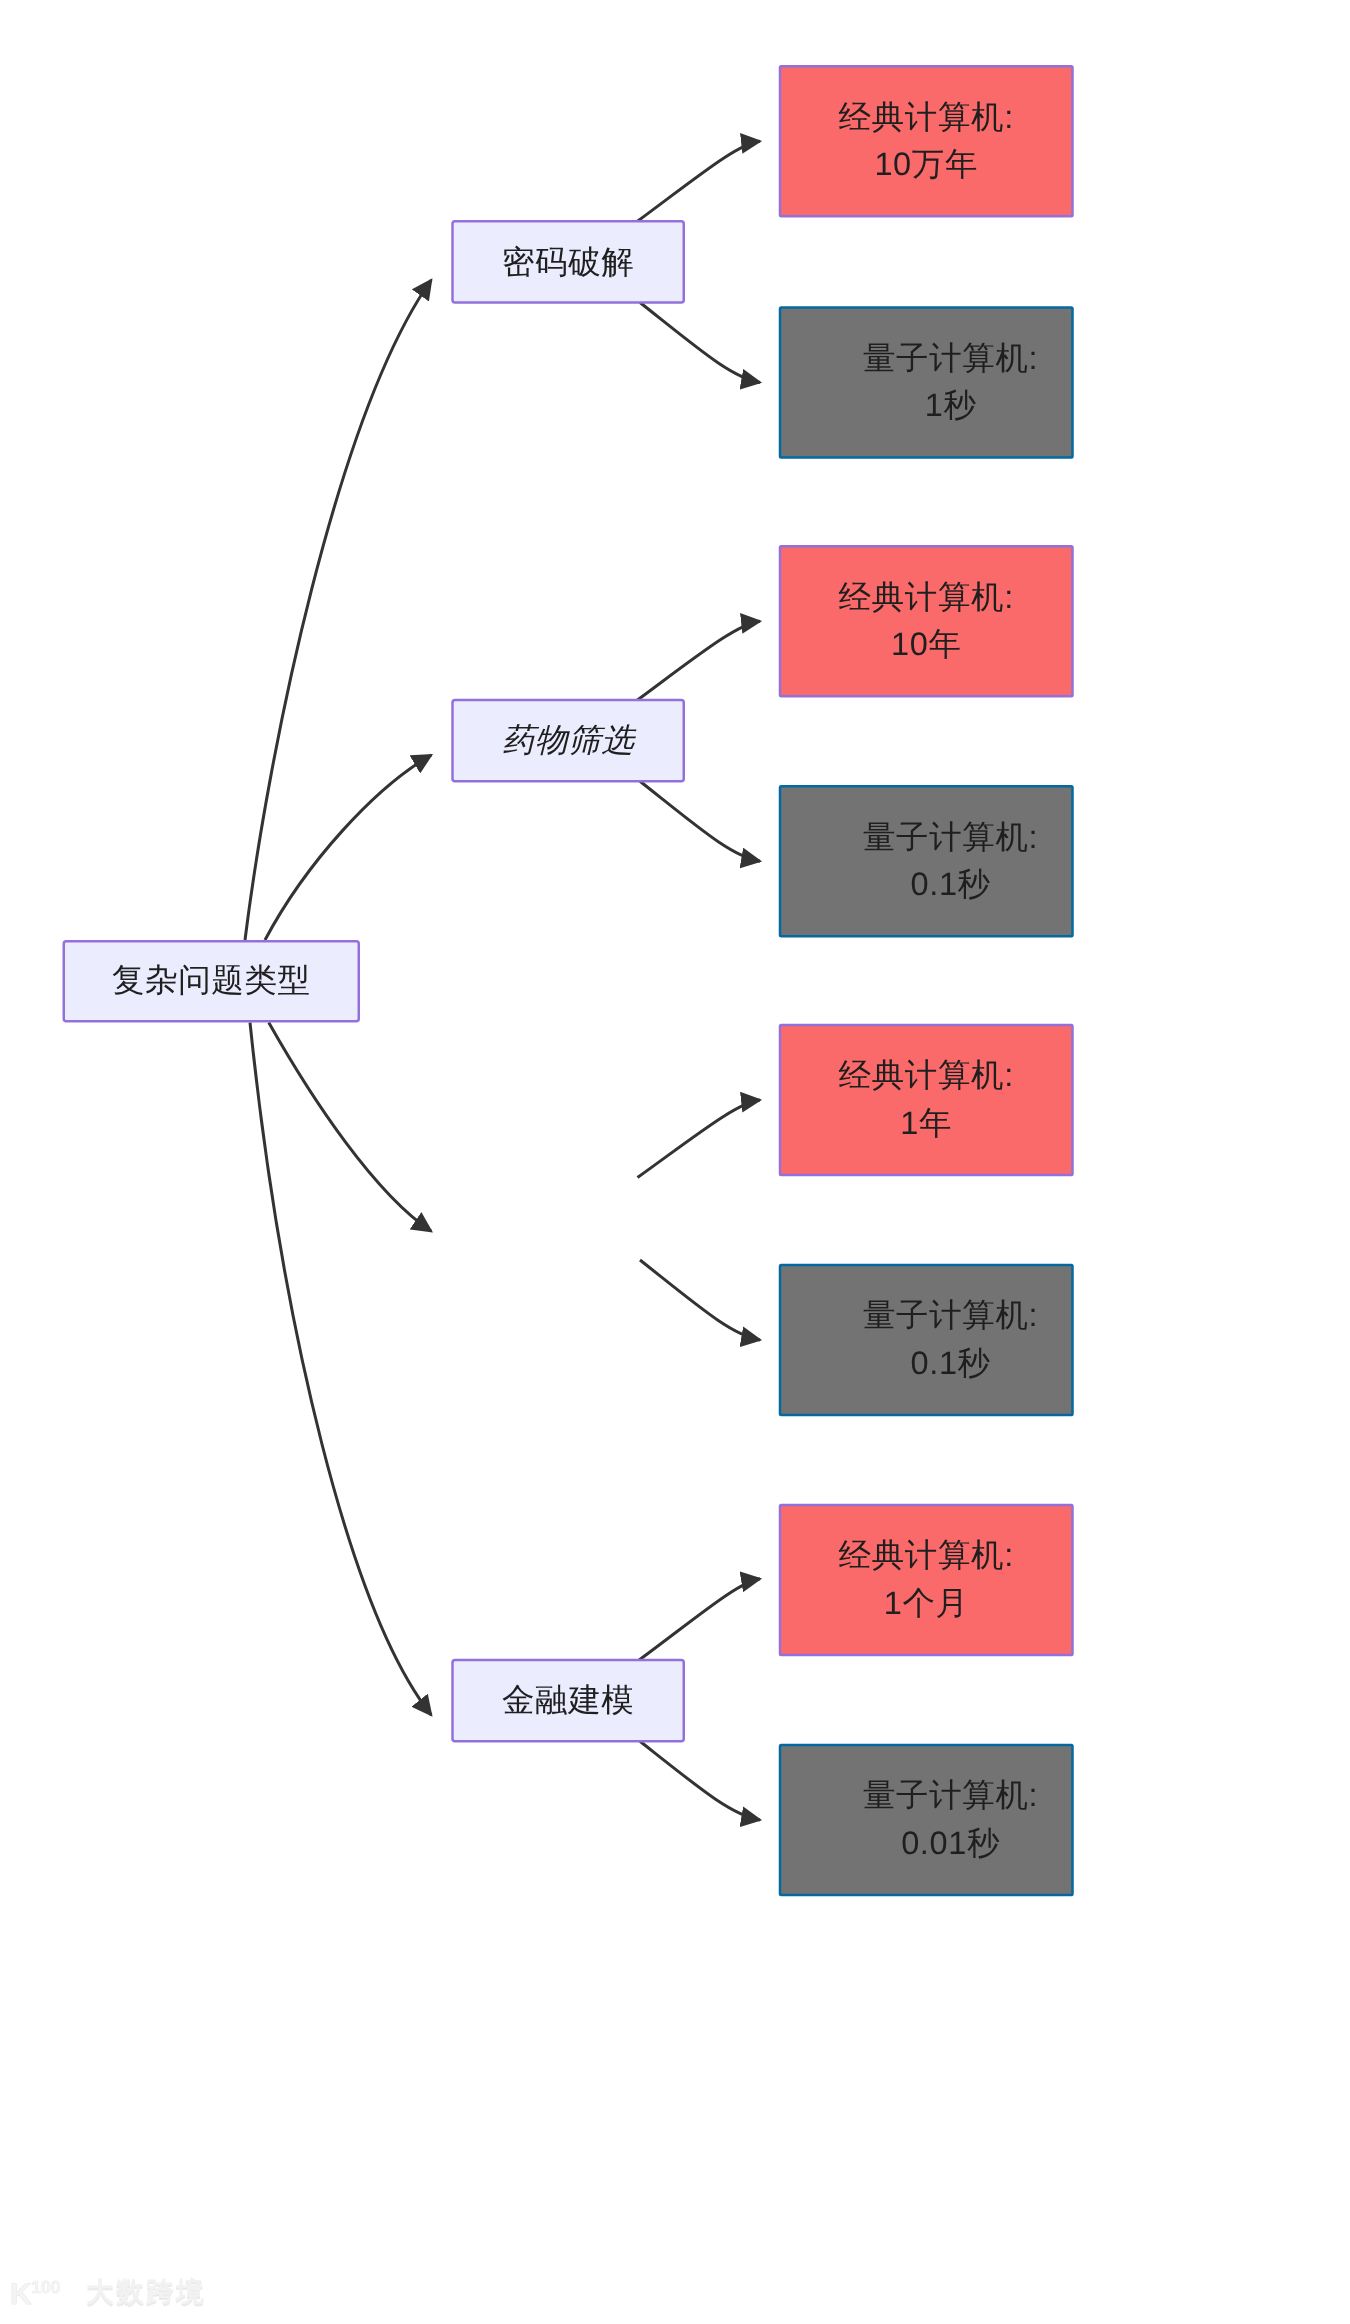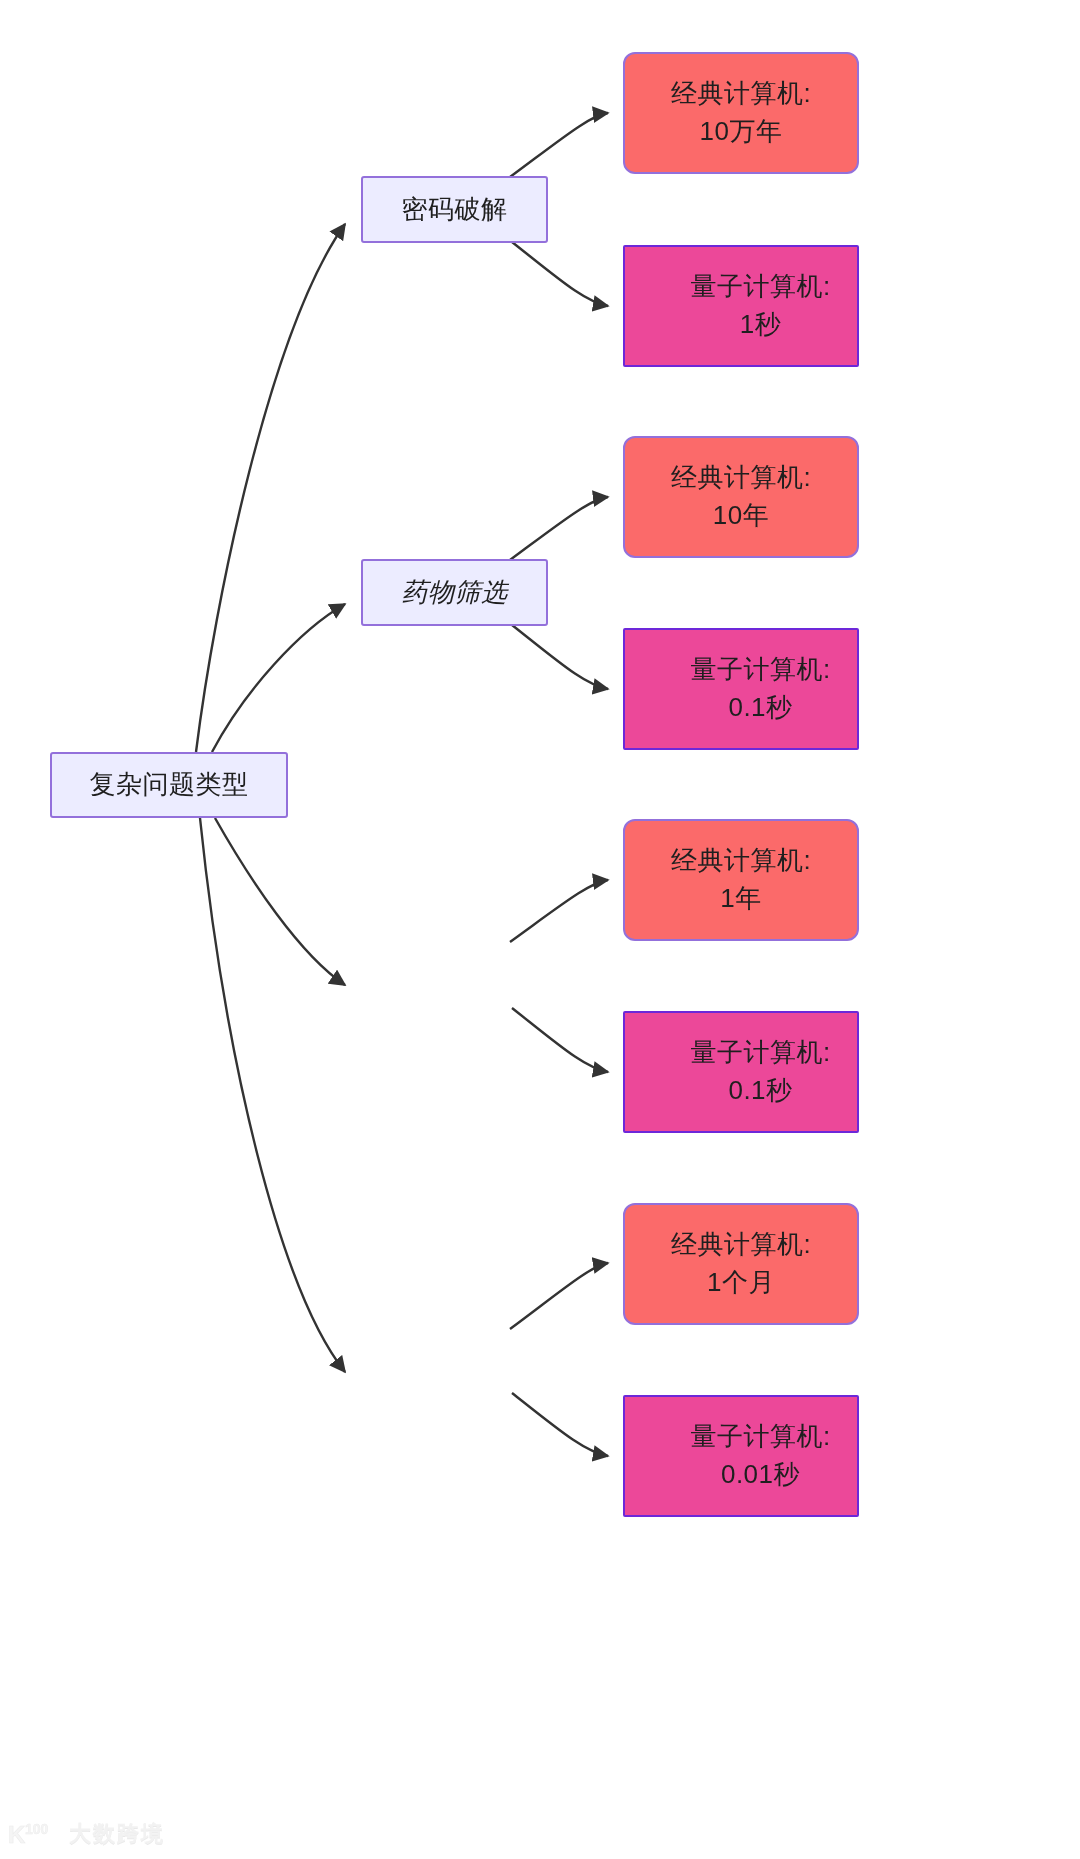--- a/index.html
+++ b/index.html
@@ -42,25 +42,25 @@
   }
   .node.root,
   .node.branch {
     background: #ececff;
     border: 2px solid #9370db;
     border-radius: 3px;
   }
   .node.classic {
     background: #fb6a6a;
     border: 2px solid #9370db;
-    border-radius: 12px;
+    border-radius: 2px;
   }
   .node.quantum {
-    background: #ec4899;
-    border: 2px solid #6d28d9;
+    background: #737373;
+    border: 2px solid #0369a1;
     border-radius: 2px;
     padding-left: 39px;
   }
   .node .line {
     display: block;
   }
   .watermark {
     position: absolute;
     left: 8px;
     bottom: 10px;
@@ -141,20 +141,23 @@
 
   <div class="node classic" style="left:623px; top:819px; width:236px; height:122px;">
     <span class="line">经典计算机:</span>
     <span class="line">1年</span>
   </div>
   <div class="node quantum" style="left:623px; top:1011px; width:236px; height:122px;">
     <span class="line">量子计算机:</span>
     <span class="line">0.1秒</span>
   </div>
 
+  <div class="node branch" style="left:361px; top:1327px; width:187px; height:67px;">
+    <span class="line">金融建模</span>
+  </div>
   <div class="node classic" style="left:623px; top:1203px; width:236px; height:122px;">
     <span class="line">经典计算机:</span>
     <span class="line">1个月</span>
   </div>
   <div class="node quantum" style="left:623px; top:1395px; width:236px; height:122px;">
     <span class="line">量子计算机:</span>
     <span class="line">0.01秒</span>
   </div>
 
   <div class="watermark">

